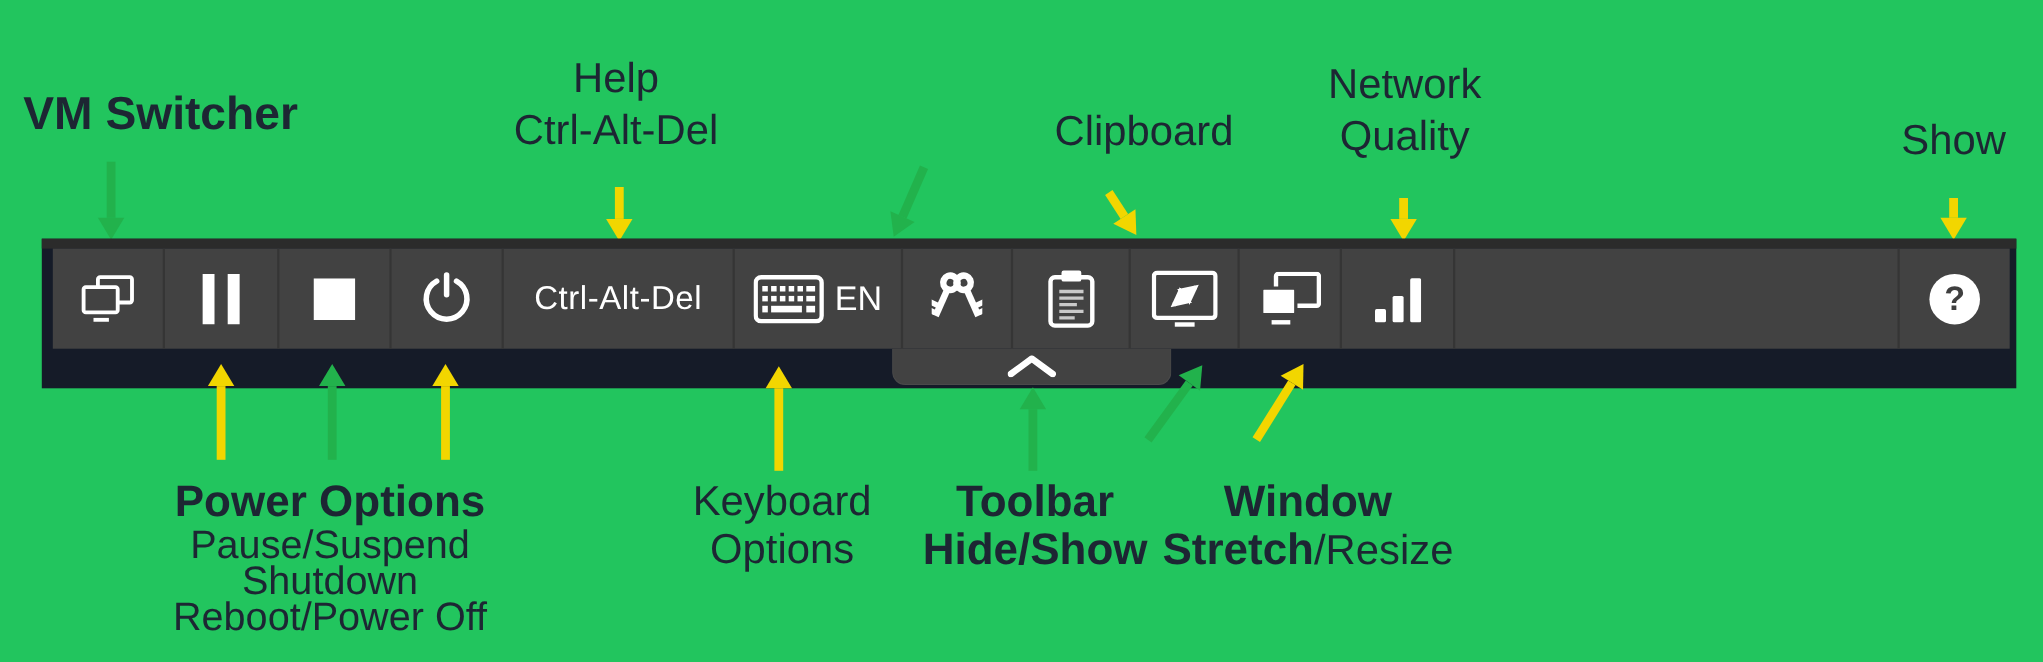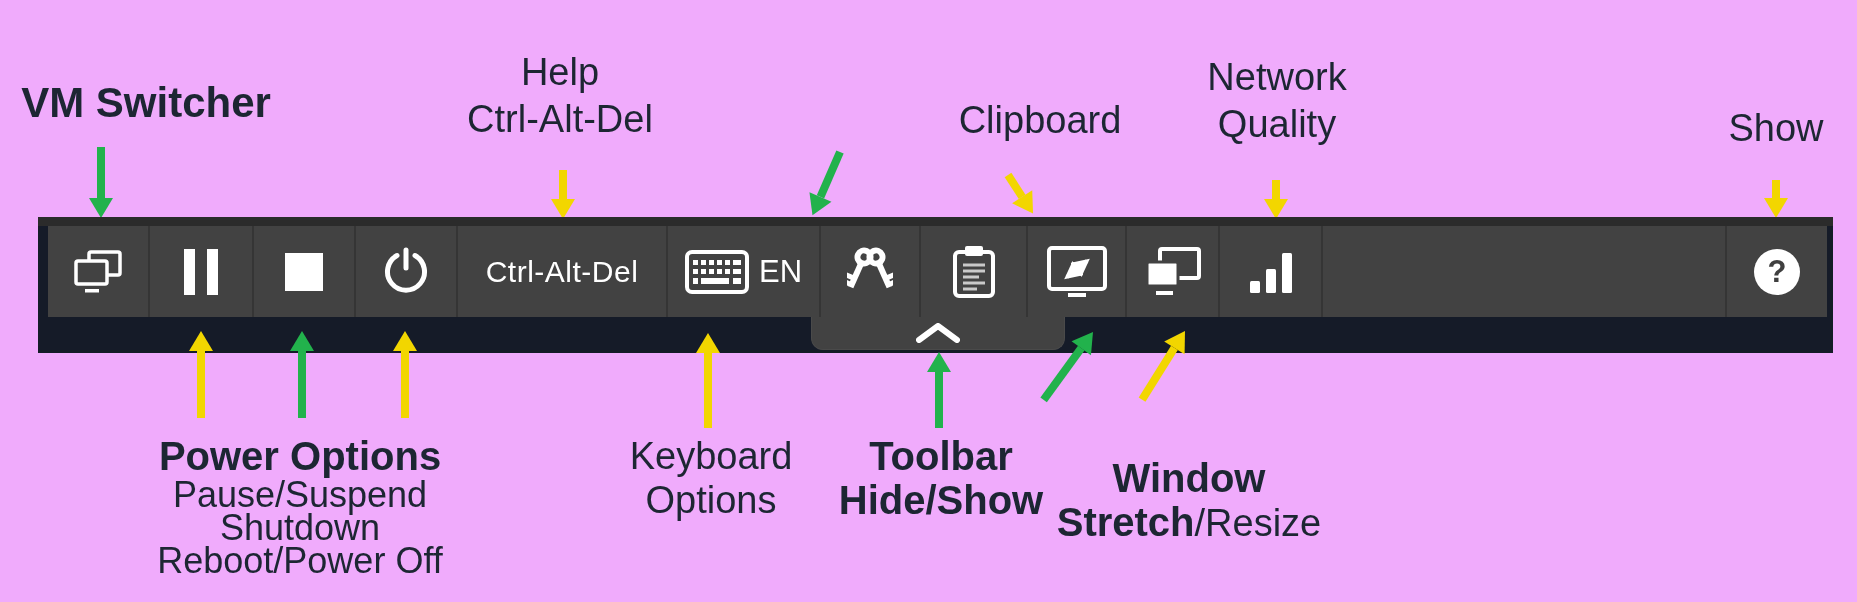--- a/index.html
+++ b/index.html
@@ -1,21 +1,21 @@
 <!DOCTYPE html>
 <html style="--green: #22b24c; --yellow: #f2d600; --ink: #1d2633; --tb-gray: #424242; --tb-top: #2b2b2b; --tb-navy: #151b28; --tb-divider: #353535; --icon: #ffffff;"><head>
 <meta charset="utf-8">
 <style>
   :root{
     --green:#22b24c; --yellow:#f2d600; --ink:#1d2633;
     --tb-gray:#424242; --tb-top:#2b2b2b; --tb-navy:#151b28;
     --tb-divider:#353535; --icon:#ffffff;
   }
   html,body{margin:0;padding:0;background:#fff;}
-  #stage{position:relative;width:1857px;height:602px;background:#f0abfc;overflow:hidden;
+  #stage{position:relative;width:1857px;height:602px;background:#22c55e;overflow:hidden;
          font-family:"Liberation Sans","DejaVu Sans",sans-serif;}
 
   
   .toolbar{position:absolute;left:38px;top:217px;width:1795px;height:136px;background:var(--tb-navy);}
   .tb-top{position:absolute;left:0;top:0;width:100%;height:9px;background:var(--tb-top);}
   .tb-row{position:absolute;left:10px;top:9px;width:1779px;height:91px;background:var(--tb-gray);
           display:flex;align-items:stretch;}
   .tb-btn{background:transparent;border:none;border-left:2px solid var(--tb-divider);
           display:flex;align-items:center;justify-content:center;gap:10px;
           padding:0;margin:0;cursor:pointer;color:var(--icon);box-sizing:border-box;}
@@ -292,18 +292,18 @@
   <div class="lbl lbl-bottom" style="left:711px;top:434px;">
     <div>Keyboard</div>
     <div>Options</div>
   </div>
 
   <div class="lbl lbl-bottom b" style="left:941px;top:434px;">
     <div>Toolbar</div>
     <div>Hide/Show</div>
   </div>
 
-  <div class="lbl lbl-bottom" style="left:1189px;top:456px;">
+  <div class="lbl lbl-bottom" style="left:1189px;top:434px;">
     <div class="b">Window</div>
     <div><span class="b">Stretch</span><span>/Resize</span></div>
   </div>
 
 </div>
 
 </body></html>

